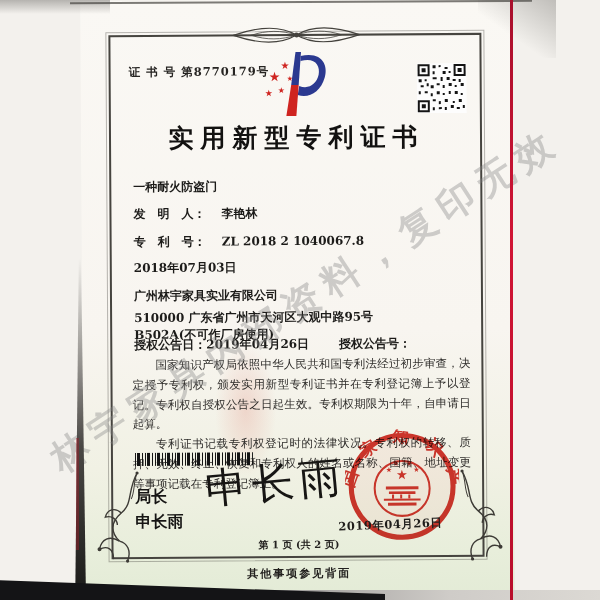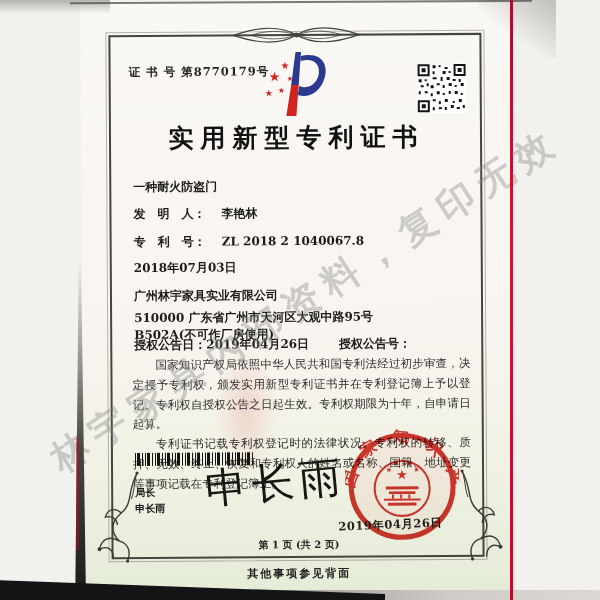--- a/index.html
+++ b/index.html
@@ -61,21 +61,21 @@
   .grant-row .pair { display:flex; white-space:nowrap; }
 
   .paras { position:absolute; left:50px; top:355px; width:338px; font-size:11.5px;
     line-height:1.72; color:#2e2c2a; text-align:justify; }
   .paras p { text-indent:2em; margin:0; }
 
   .barcode { position:absolute; left:52px; top:452px; width:118px; height:13px;
     background:repeating-linear-gradient(90deg,#151515 0 1px,transparent 1px 2px,#151515 2px 5px,
       transparent 5px 7px,#151515 7px 8px,transparent 8px 10px); }
 
-  .director { position:absolute; left:52px; top:484px; font-size:10px; font-weight:700;
+  .director { position:absolute; left:52px; top:484px; font-size:16px; font-weight:700;
     color:#161514; line-height:1.55;font-family:Liberation Serif, serif; }
   .signature { position:absolute; left:122px; top:455px; font-size:42px; letter-spacing:5px;
     color:#171614; transform:rotate(-5deg); font-weight:500; z-index:4; }
 
   .seal { position:absolute; left:262px; top:430px; z-index:3; opacity:.93; mix-blend-mode:multiply; }
   .seal-date { position:absolute; left:255px; top:518px; font-size:11.5px; font-weight:600;
     color:#201e1c; transform:rotate(-2deg); z-index:4; letter-spacing:.5px; }
 
   .page-info { position:absolute; left:0; right:0; top:538px; text-align:center;
     font-size:10px; font-weight:600; color:#23211f; }

